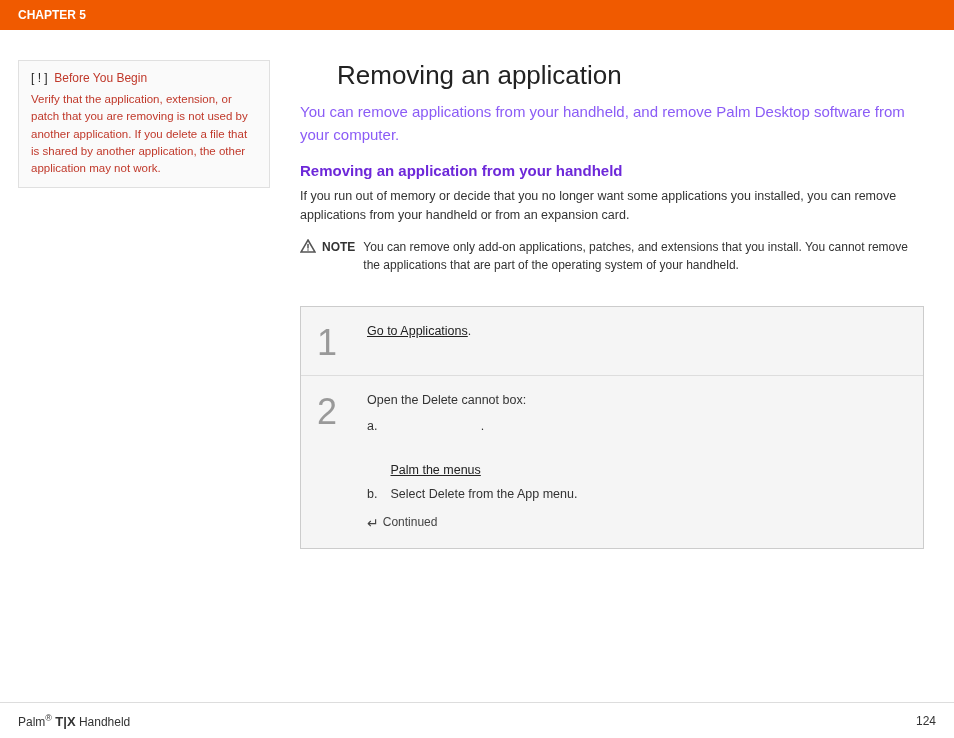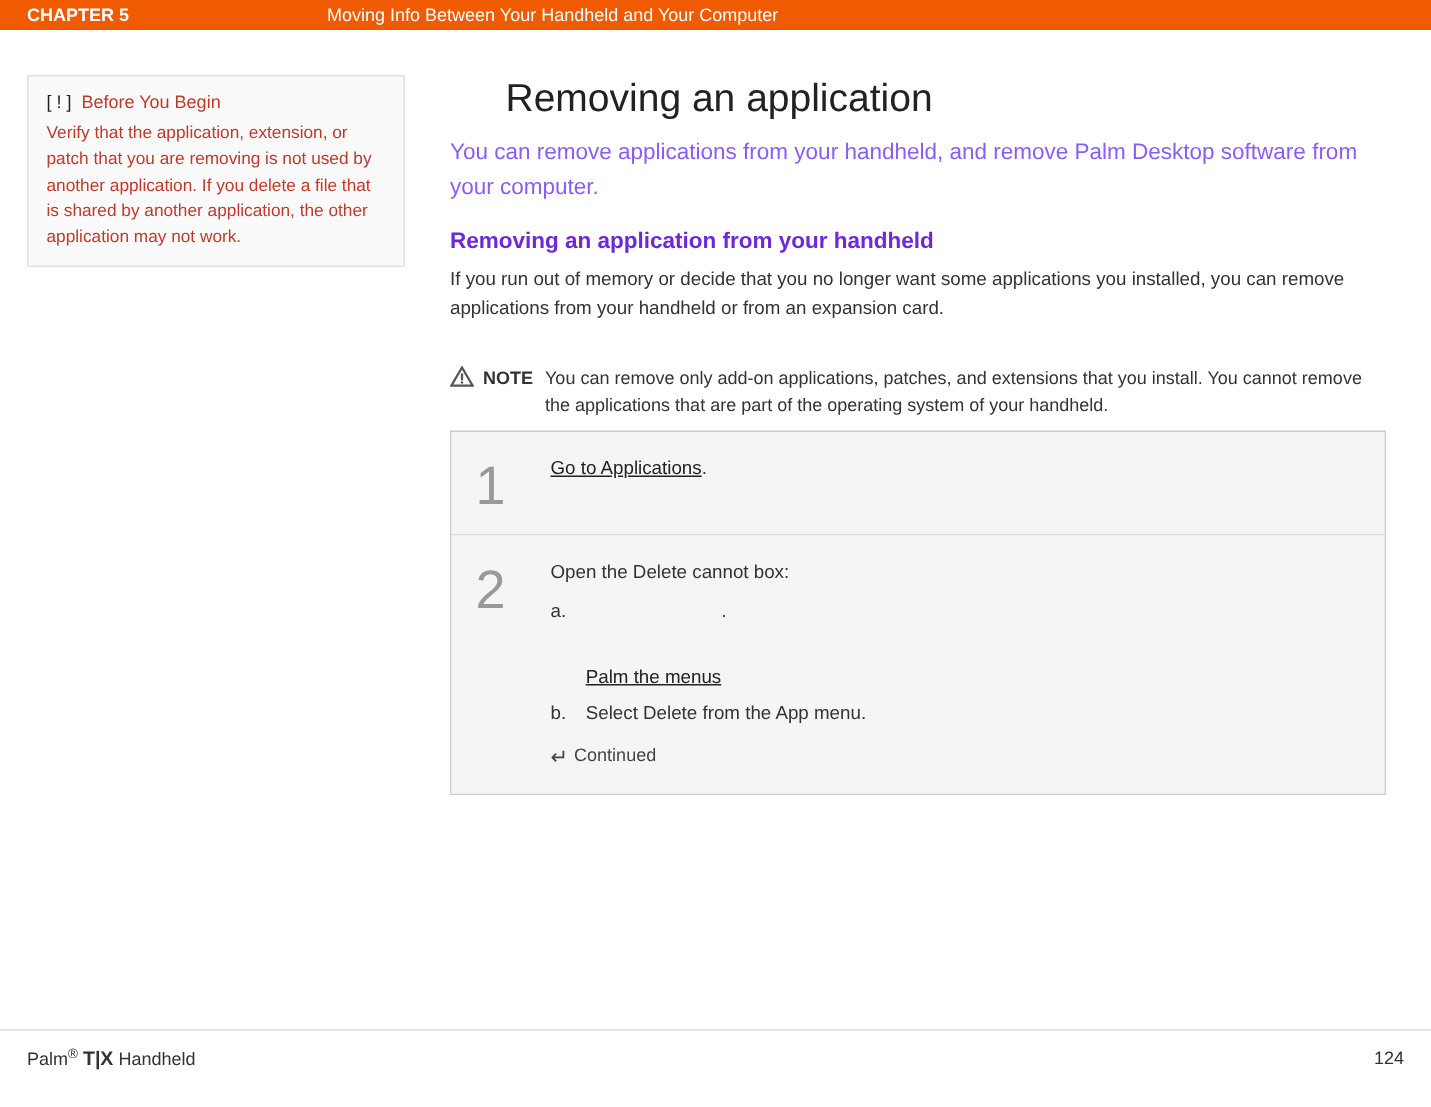--- a/index.html
+++ b/index.html
@@ -10,21 +10,21 @@
       font-family: Arial, Helvetica, sans-serif;
       font-size: 13px;
       color: #222;
       position: relative;
       overflow: hidden;
     }
 
     
     #header {
       background: #f05a00;
-      height: 20px;
+      height: 30px;
       display: flex;
       align-items: center;
       padding: 0 18px;
     }
     #header-chapter {
       color: #fff;
       font-weight: bold;
       font-size: 12px;
       min-width: 200px;
     }
@@ -89,28 +89,28 @@
       font-size: 15px;
       font-weight: bold;
       color: #6d28d9;
       margin-bottom: 8px;
       border-bottom: none;
     }
     #section-desc {
       font-size: 12.5px;
       color: #333;
       line-height: 1.5;
-      margin-bottom: 28px;
+      margin-bottom: 13px;
     }
 
     
     #note-block {
       display: flex;
       align-items: flex-start;
-      margin-bottom: 8px;
+      margin-bottom: 32px;
       font-size: 12px;
       color: #333;
       line-height: 1.5;
     }
     #note-icon-wrap {
       margin-right: 6px;
       margin-top: 1px;
     }
     #note-label {
       font-weight: bold;
@@ -183,21 +183,21 @@
     
     .note-svg {
       width: 16px;
       height: 14px;
       display: inline-block;
     }
 
     
     #footer {
       position: absolute;
-      bottom: 16px;
+      bottom: 0;
       left: 0;
       right: 0;
       height: 36px;
       border-top: 1px solid #ddd;
       display: flex;
       align-items: center;
       justify-content: space-between;
       padding: 0 18px;
       font-size: 12px;
       color: #333;
@@ -209,21 +209,20 @@
     #footer-brand span.tx {
       font-weight: bold;
       font-size: 13px;
     }
   </style>
 </head>
 <body>
 
 <div id="header">
   <div id="header-chapter">CHAPTER 5</div>
-  <div id="header-title">Moving Info Between Your Handheld and Your Computer</div>
 </div>
 
 <div id="main">
 
   <div id="sidebar">
     <div id="sidebar-box">
       <div id="sidebar-title">
         <span id="sidebar-prefix">[ ! ]</span>
         &nbsp;<span>Before You Begin</span>
       </div>

